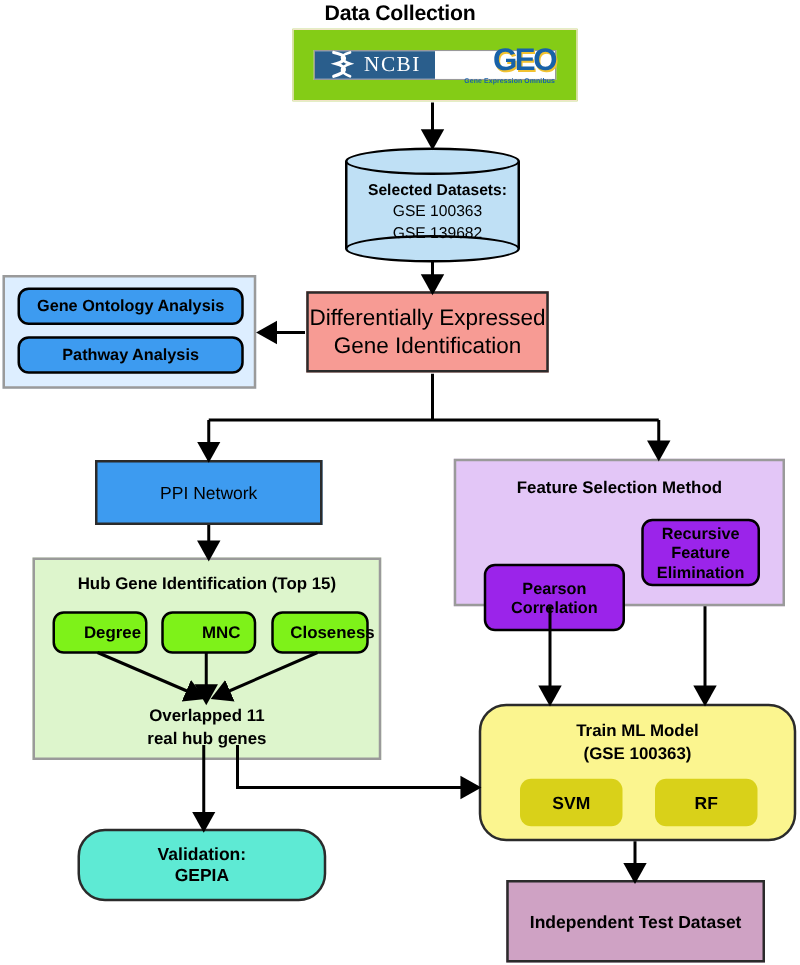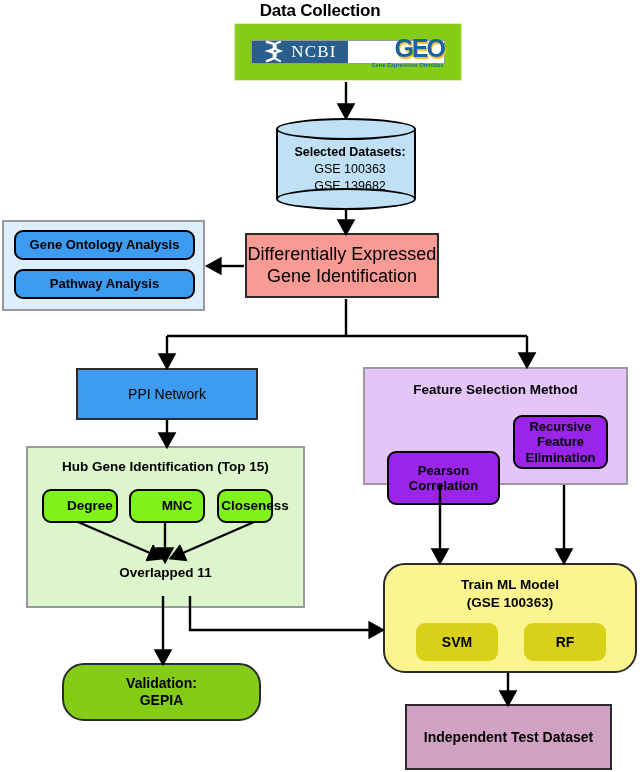--- a/index.html
+++ b/index.html
@@ -152,21 +152,21 @@
   
   .c-lightblue-panel { background: #ddeeff; }
   .c-blue { background: #3d9bf0; }
   .c-salmon { background: #f79b94; }
   .c-lavender { background: #e3c6f7; }
   .c-purple { background: #9b24ea; }
   .c-lightgreen { background: #ddf5cc; }
   .c-green { background: #7ef219; padding-left: 20px; }
   .c-yellow { background: #fbf58f; }
   .c-darkyellow { background: #d9d119; }
-  .c-mint { background: #84cc16; }
+  .c-mint { background: #5eead4; }
   .c-mauve { background: #cfa2c4; }
 
   
   #wires {
     position: absolute;
     left: 0; top: 0;
     width: 640px; height: 772px;
     pointer-events: none;
   }
   .w { stroke: #000; stroke-width: 2.4; fill: none; }
@@ -240,26 +240,27 @@
 
   <div class="node panel c-lightgreen" style="left:26px; top:446px; width:279px; height:162px;">
     <div style="position:absolute; left:0; top:11px; width:100%; text-align:center;
                 font-size:13.5px; font-weight:bold;">Hub Gene Identification (Top 15)</div>
     <div class="node round c-green" style="left:14px; top:41px; width:76px; height:34px; font-size:13.5px; font-weight:bold;">
       <span>Degree</span>
     </div>
     <div class="node round c-green" style="left:101px; top:41px; width:76px; height:34px; font-size:13.5px; font-weight:bold;">
       <span>MNC</span>
     </div>
-    <div class="node round c-green" style="left:189px; top:41px; width:56px; height:34px; font-size:13.5px; font-weight:bold;">
+    <div class="node round c-green" style="left:189px; top:41px; width:78px; height:34px; font-size:13.5px; font-weight:bold;">
       <span>Closeness</span>
     </div>
     <div style="position:absolute; left:0; top:116px; width:100%; text-align:center;
                 font-size:13.5px; font-weight:bold; line-height:1.3;">
       <div>Overlapped 11</div>
+      <div>real hub genes</div>
     </div>
   </div>
 
   <div class="node biground c-yellow" style="left:383px; top:563px; width:254px; height:110px;">
     <div style="position:absolute; left:0; top:11px; width:100%; text-align:center;
                 font-size:13.5px; font-weight:bold; line-height:1.3;">
       <div>Train ML Model</div>
       <div>(GSE 100363)</div>
     </div>
     <div class="node round c-darkyellow" style="left:31px; top:58px; width:82px; height:38px; font-size:14px; font-weight:bold; border-width:0;">

